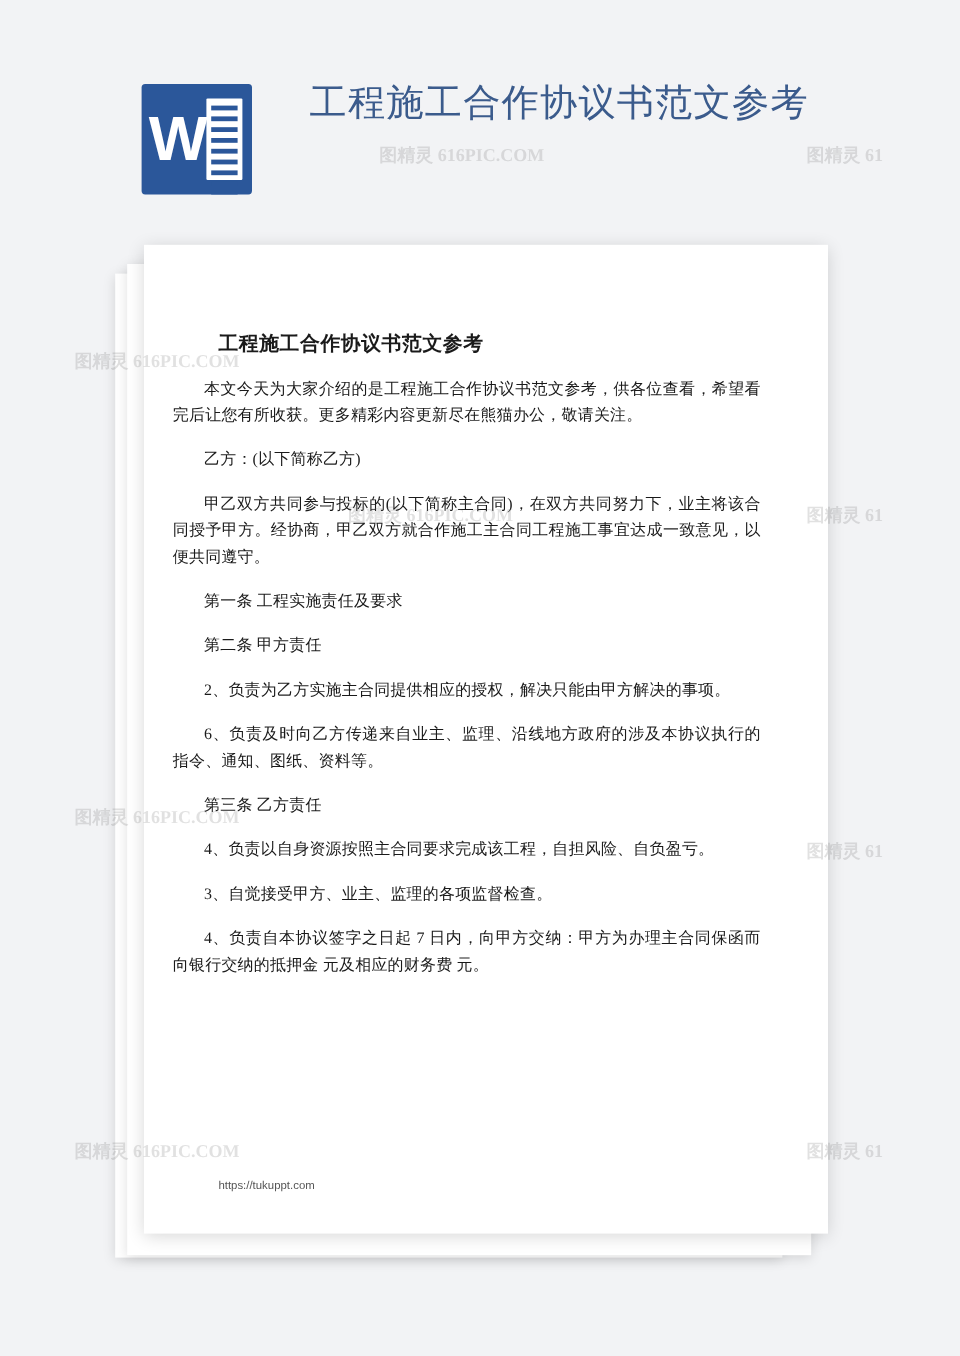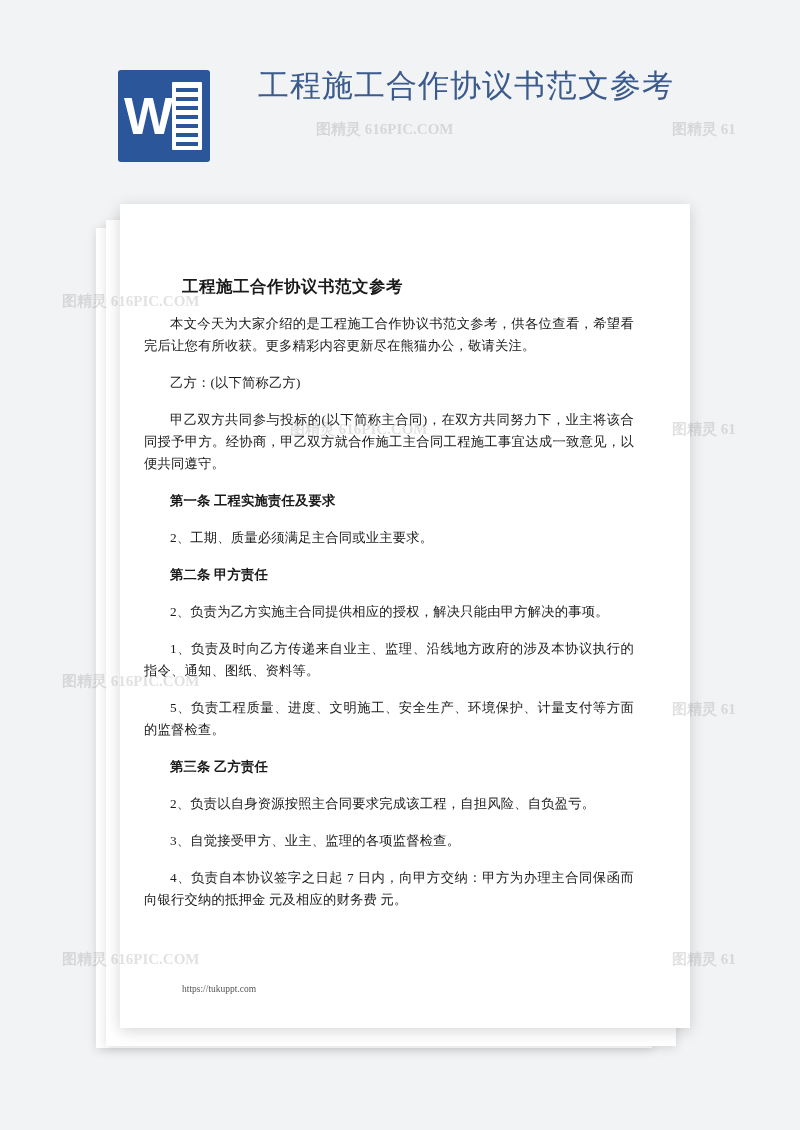--- a/index.html
+++ b/index.html
@@ -124,28 +124,28 @@
   .para {
     padding: 0 56px 0 62px;
     margin-top: 15px;
     font-size: 13.3px;
     line-height: 22px;
     text-align: justify;
     letter-spacing: 0.2px;
     font-family: "Liberation Serif", serif;
   }
   .para.indent { text-indent: 26px; padding-left: 24px; }
-  .para.heading { font-weight: bold; }
+  .para.heading { font-weight: normal; }
   #doc-footer-url {
     position: absolute;
     left: 62px;
     bottom: 34px;
     font-size: 9.5px;
     color: #555555;
-    font-family: Liberation Serif, serif;
+    font-family: Liberation Sans, sans-serif;
   }
 
   
   .wm {
     position: absolute;
     color: rgba(120,120,120,0.22);
     font-size: 15px;
     font-weight: bold;
     white-space: nowrap;
     font-family: Liberation Serif, serif;
@@ -178,27 +178,25 @@
 <div class="page-shadow" id="page-back1"></div>
 
 <div class="page-shadow" id="page-main">
   <div id="doc-body">
     <div id="doc-title">工程施工合作协议书范文参考</div>
     <div id="paragraph-container">
         <div class="para indent">本文今天为大家介绍的是工程施工合作协议书范文参考，供各位查看，希望看完后让您有所收获。更多精彩内容更新尽在熊猫办公，敬请关注。</div>
         <div class="para indent">乙方：(以下简称乙方)</div>
         <div class="para indent">甲乙双方共同参与投标的(以下简称主合同)，在双方共同努力下，业主将该合同授予甲方。经协商，甲乙双方就合作施工主合同工程施工事宜达成一致意见，以便共同遵守。</div>
         <div class="para indent heading">第一条 工程实施责任及要求</div>
-        <div class="para indent">2、工期、质量必须满足主合同或业主要求。</div>
         <div class="para indent heading">第二条 甲方责任</div>
         <div class="para indent">2、负责为乙方实施主合同提供相应的授权，解决只能由甲方解决的事项。</div>
-        <div class="para indent">1、负责及时向乙方传递来自业主、监理、沿线地方政府的涉及本协议执行的指令、通知、图纸、资料等。</div>
-        <div class="para indent">5、负责工程质量、进度、文明施工、安全生产、环境保护、计量支付等方面的监督检查。</div>
+        <div class="para indent">6、负责及时向乙方传递来自业主、监理、沿线地方政府的涉及本协议执行的指令、通知、图纸、资料等。</div>
         <div class="para indent heading">第三条 乙方责任</div>
-        <div class="para indent">2、负责以自身资源按照主合同要求完成该工程，自担风险、自负盈亏。</div>
+        <div class="para indent">4、负责以自身资源按照主合同要求完成该工程，自担风险、自负盈亏。</div>
         <div class="para indent">3、自觉接受甲方、业主、监理的各项监督检查。</div>
         <div class="para indent">4、负责自本协议签字之日起 7 日内，向甲方交纳：甲方为办理主合同保函而向银行交纳的抵押金 元及相应的财务费 元。</div>
       </div>
     <div id="doc-footer-url">https://tukuppt.com</div>
   </div>
 </div>
 
 <div id="watermark-layer">
     <div class="wm" style="left: 62px; top: 292px;">图精灵 616PIC.COM</div>
     <div class="wm" style="left: 62px; top: 672px;">图精灵 616PIC.COM</div>

